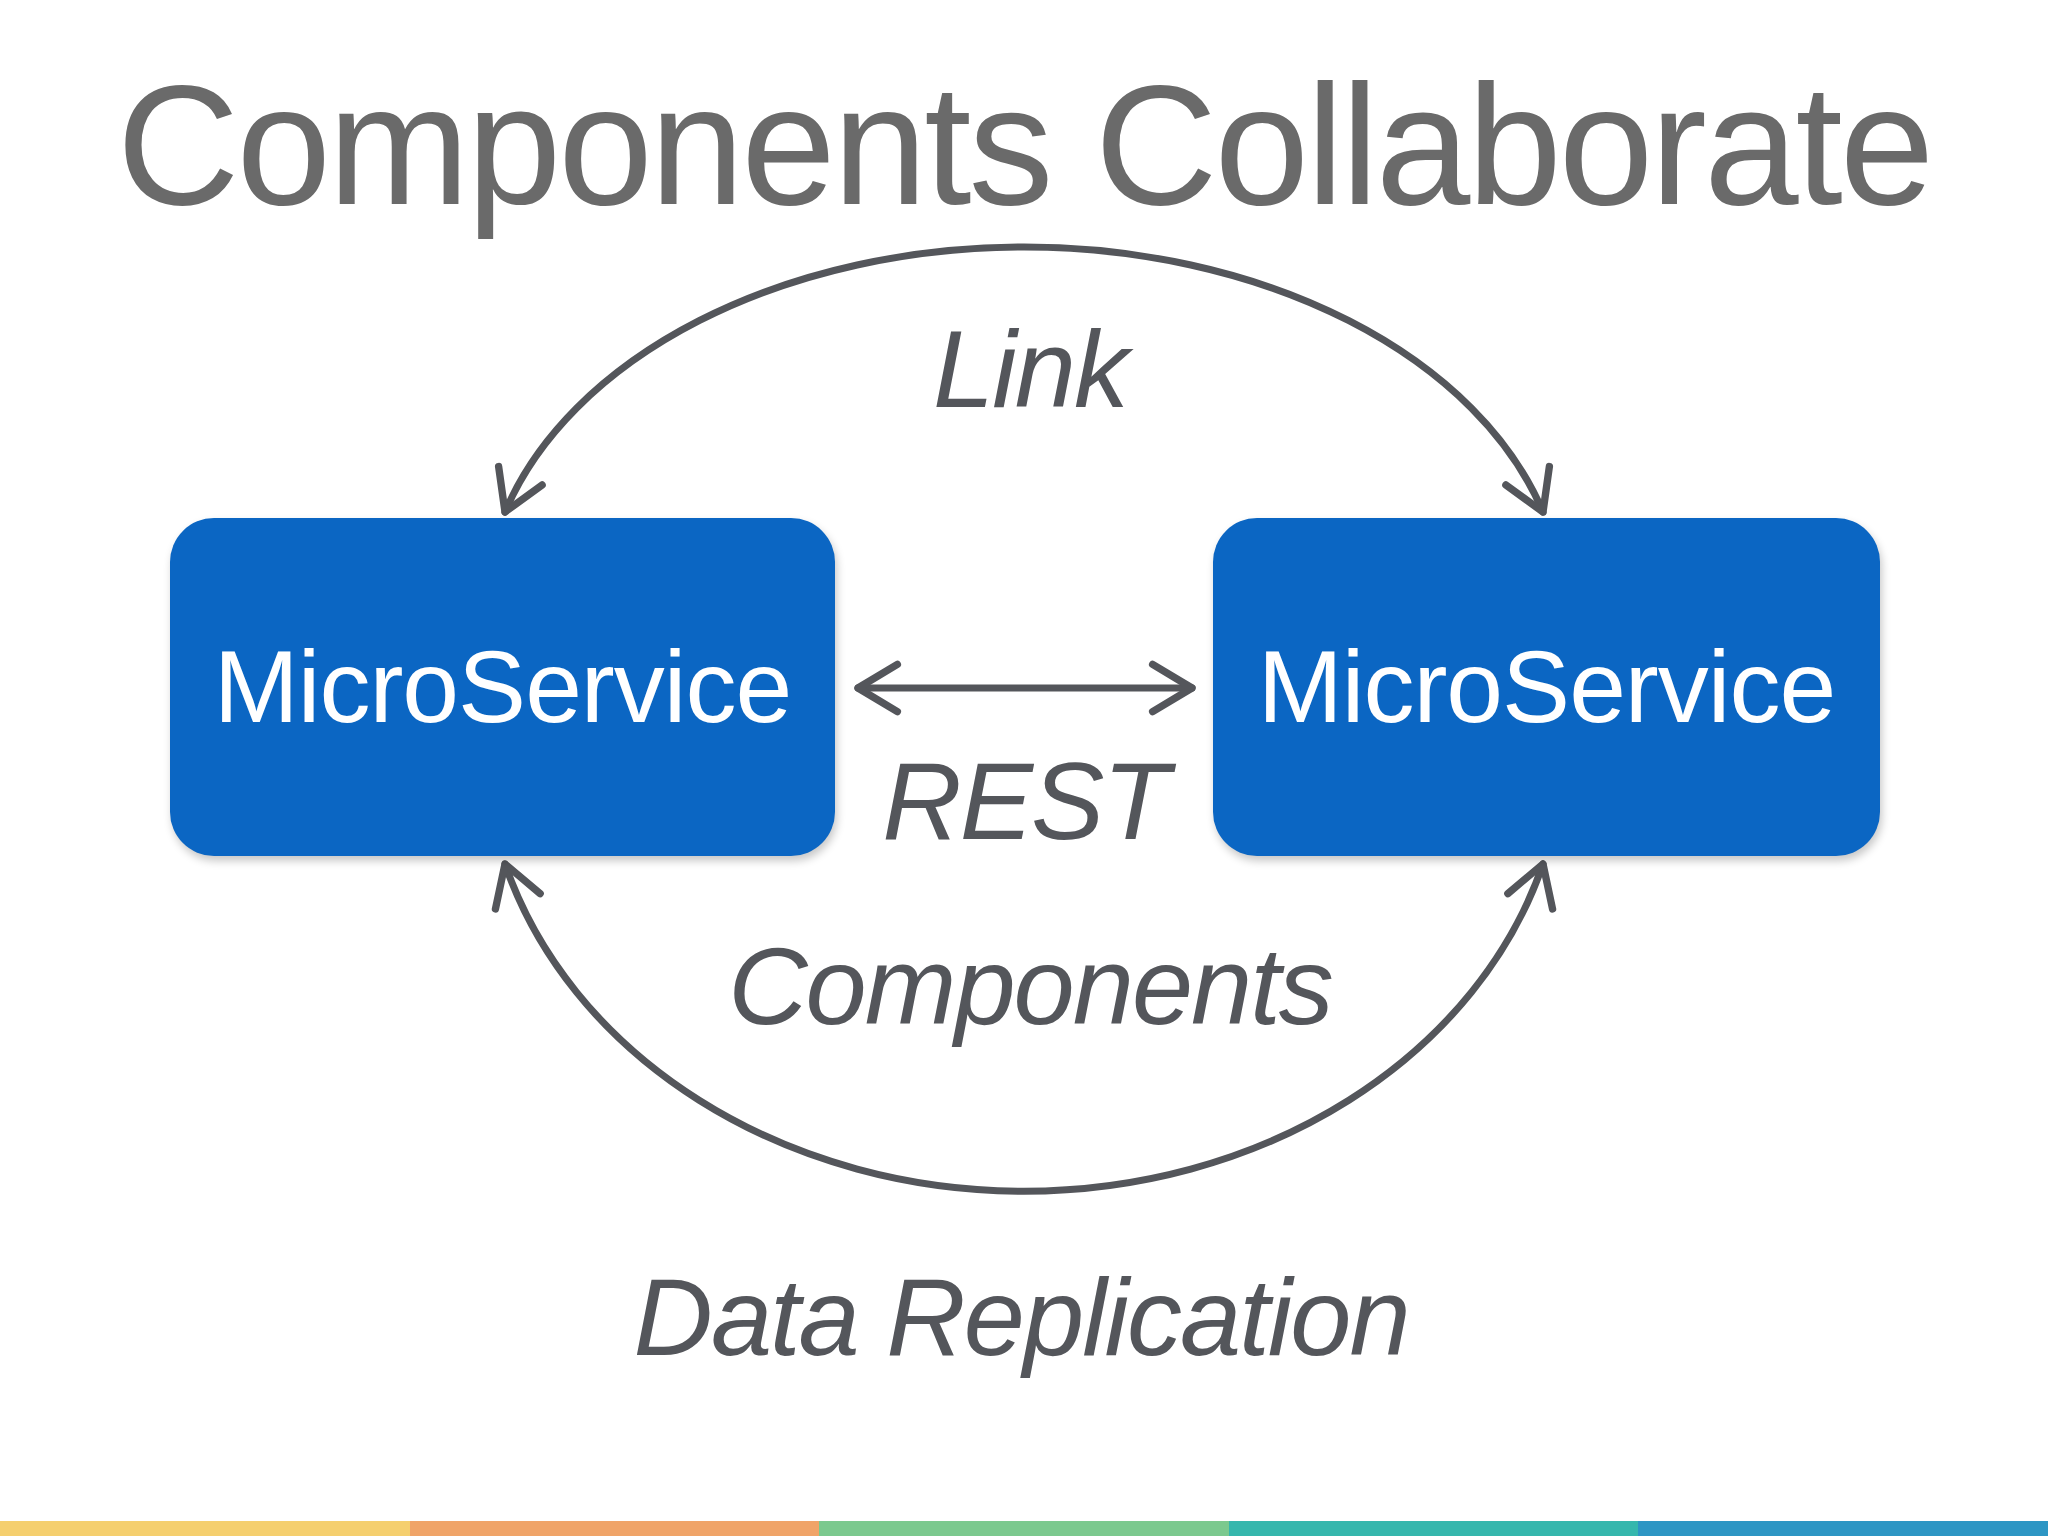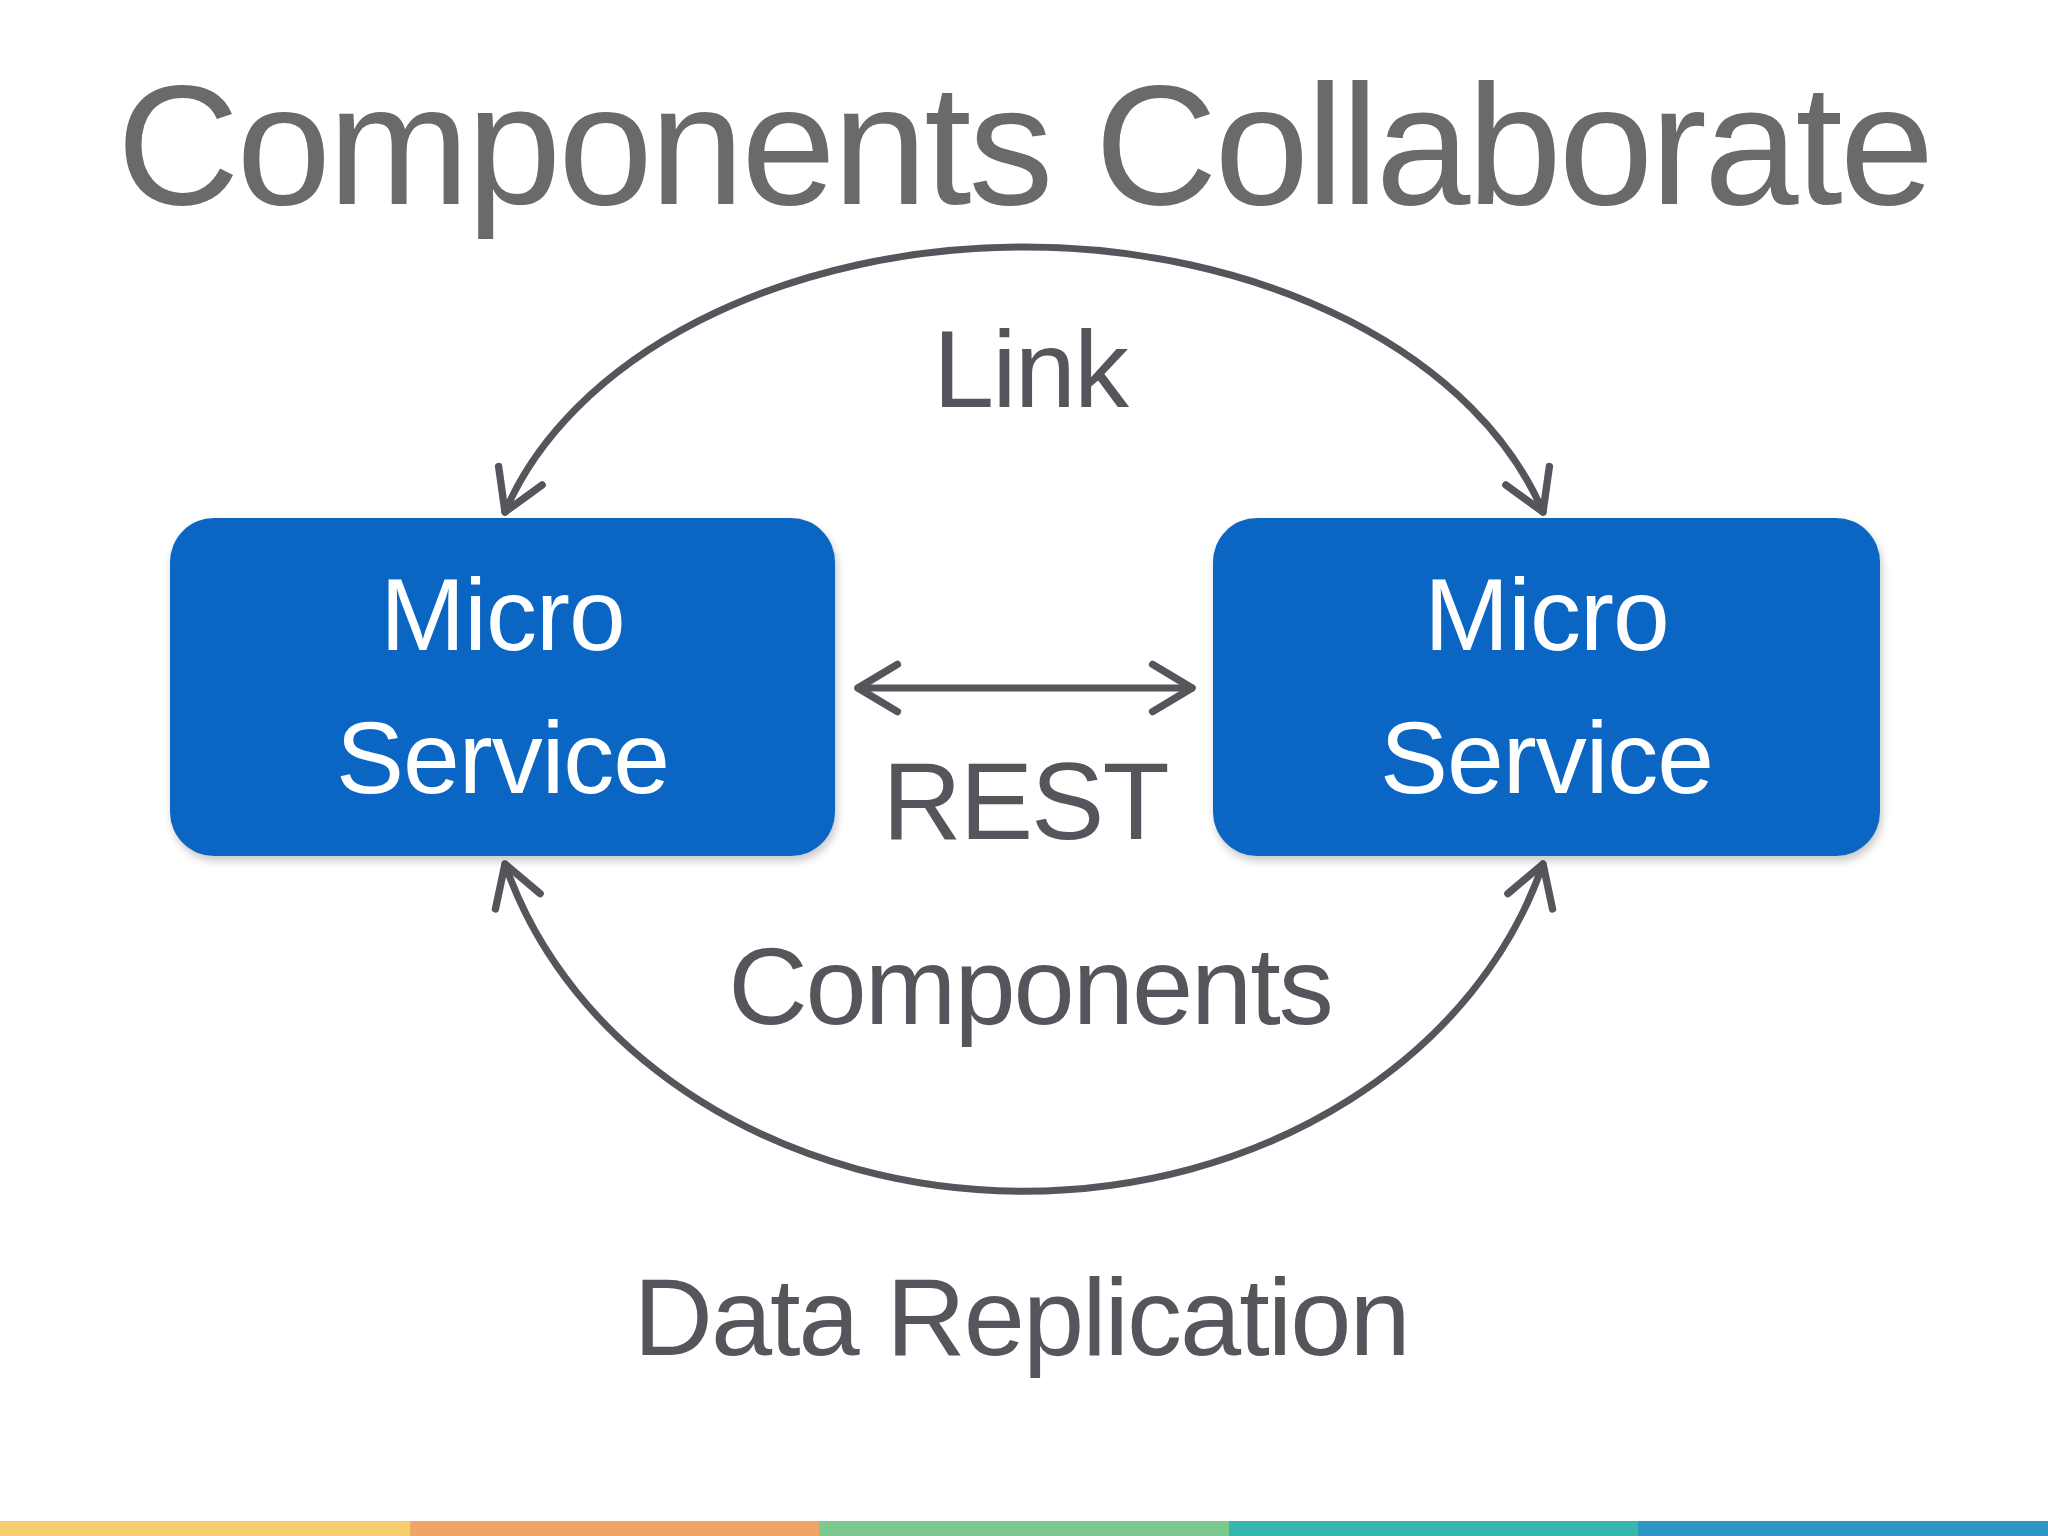--- a/index.html
+++ b/index.html
@@ -22,36 +22,37 @@
   }
   .diagram-svg {
     position: absolute; top: 0; left: 0;
   }
   .node {
     position: absolute;
     top: 518px; height: 338px;
     background: var(--node-fill, #0B66C3);
     border-radius: 44px;
     box-shadow: 2px 5px 8px rgba(0,0,0,0.22);
-    display: flex; flex-direction: column;
+    display: flex; flex-direction: row;
     align-items: center; justify-content: center;
     color: var(--node-text, #fff);
     font-size: 102px;
     line-height: 1.4;
     letter-spacing: -1px;
   }
   .node.left  { left: 170px;  width: 665px; }
   .node.right { left: 1213px; width: 667px; }
   .edge-label {
     position: absolute;
     transform: translate(-50%, -50%);
     color: var(--label, #54565B);
     font-size: 110px;
     letter-spacing: -2px;
     white-space: nowrap;
+    font-style: italic;
   }
   .edge-label.link        { left: 1030px; top: 368px;  }
   .edge-label.rest        { left: 1025px; top: 800px;  }
   .edge-label.messaging   { left: 1030px; top: 985px;  }
   .edge-label.replication { left: 1021px; top: 1316px; }
   .footer-stripe {
     position: absolute;
     left: 0; bottom: 0;
     width: 2048px; height: 15px;
     display: flex;

